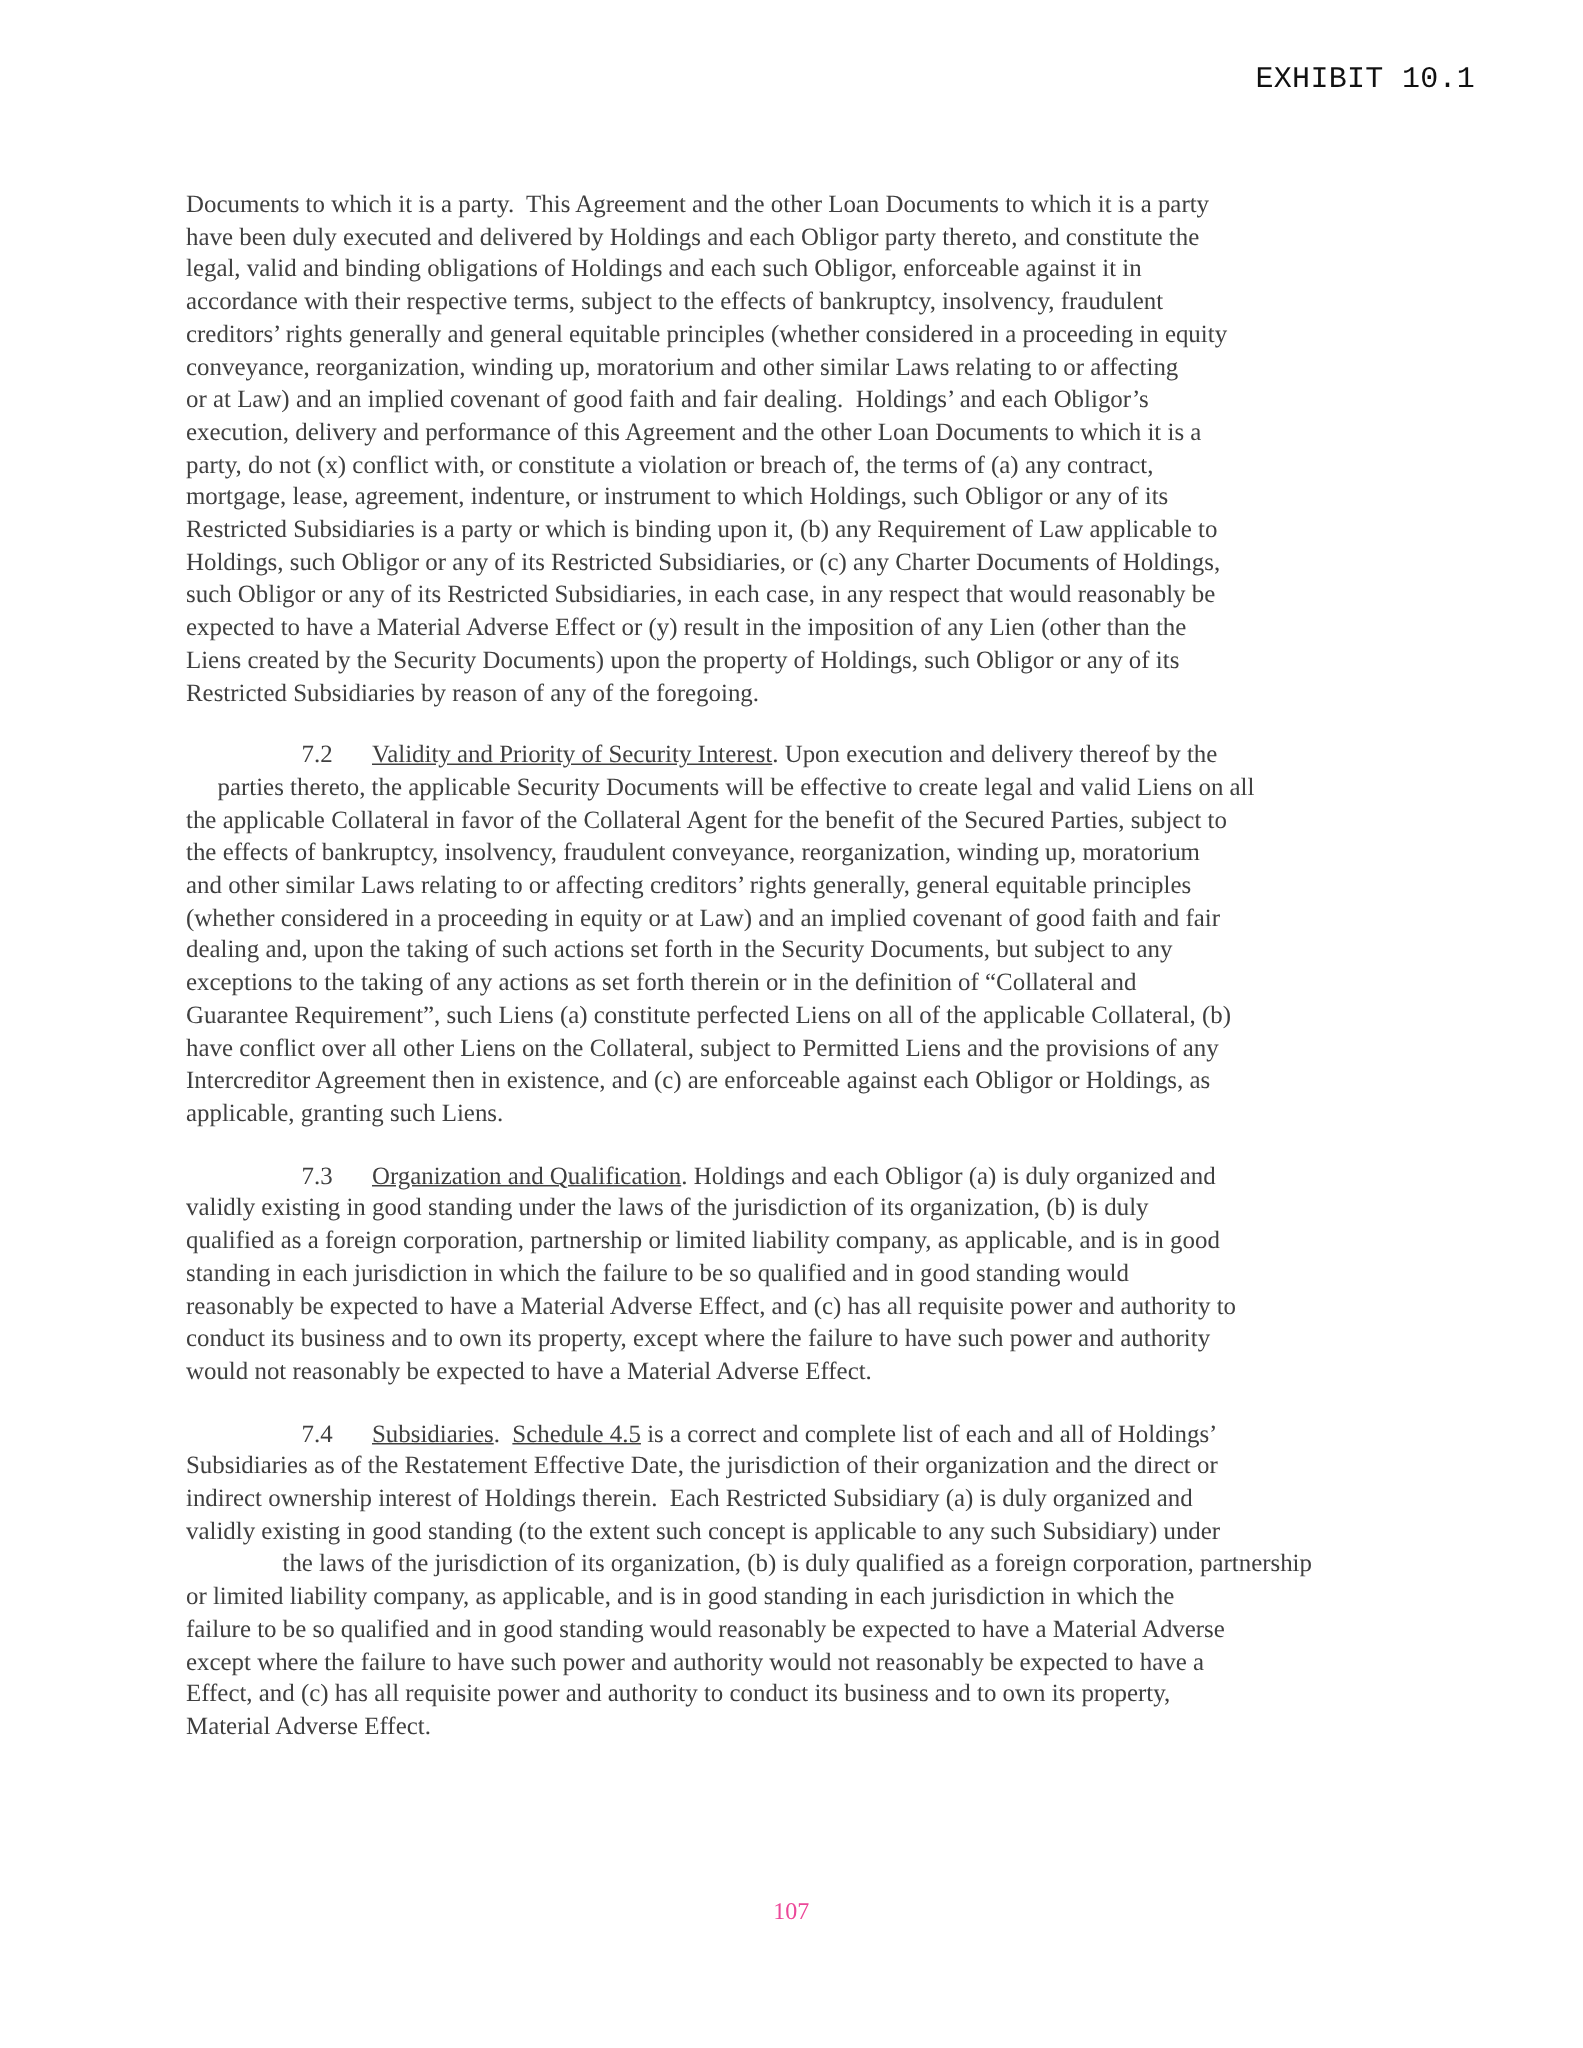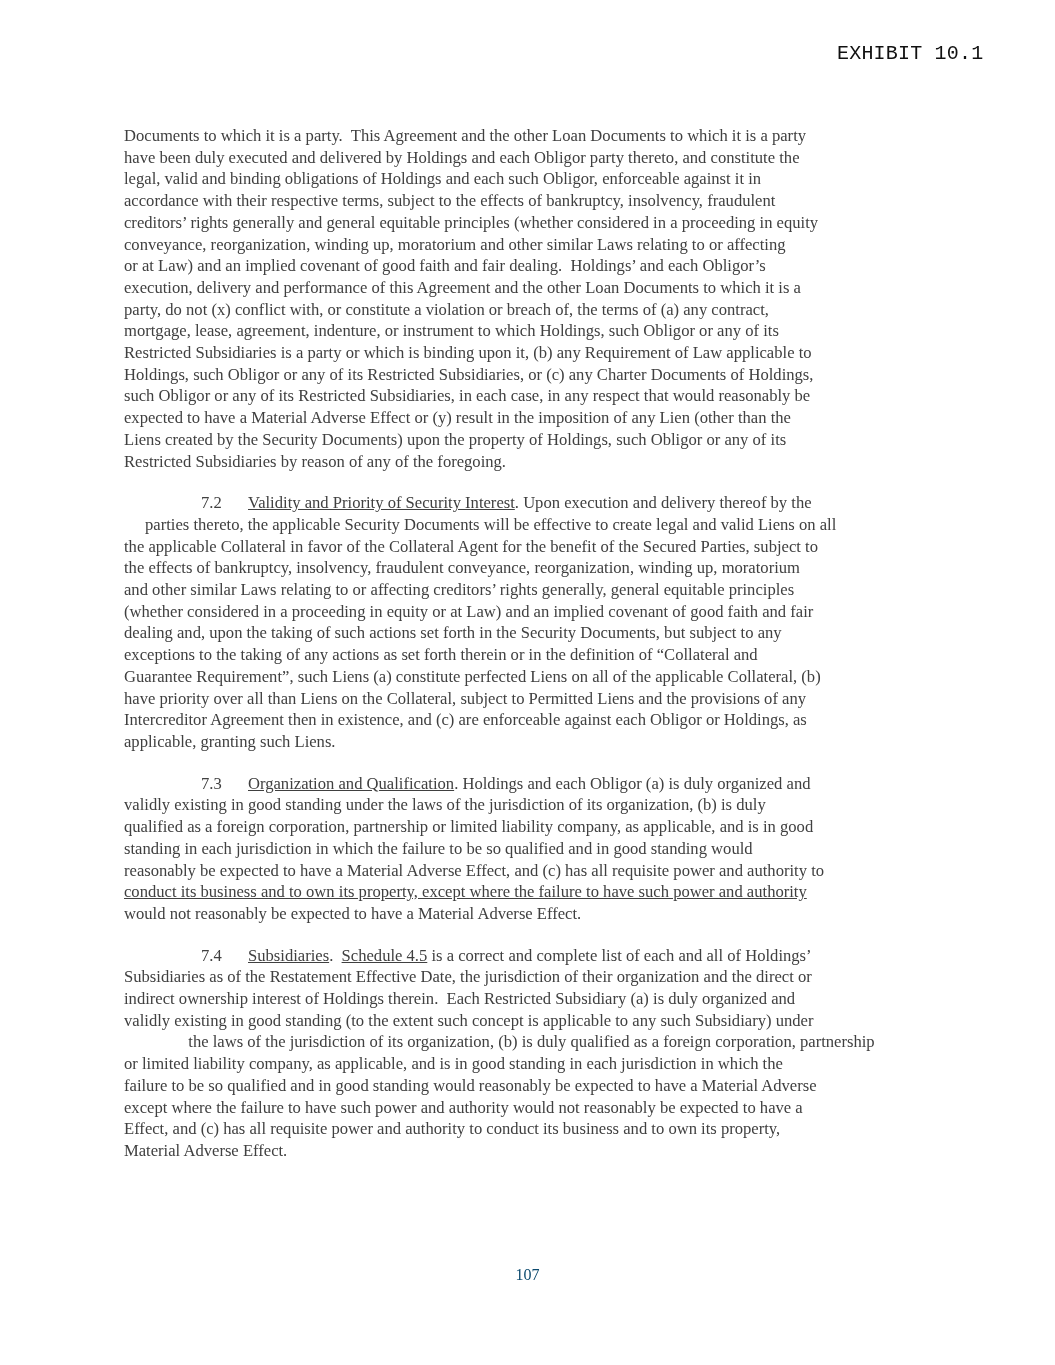--- a/index.html
+++ b/index.html
@@ -13,21 +13,21 @@
     .page {
       position: absolute; top: 125px; left: 124px; width: 815px;
       font-family: "Liberation Serif", serif; font-size: 16.6px; line-height: 21.7px; color: #404040;
     }
     .para { margin: 0 0 20px 0; }
     .line { display: block; white-space: nowrap; }
     .num { display: inline-block; width: 124px; padding-left: 77px; box-sizing: border-box; }
     .u { text-decoration: underline; }
     .pagenum {
       position: absolute; top: 1266px; left: 0; width: 1055px; text-align: center;
-      font-family: "Liberation Serif", serif; font-size: 16px; color: #0c4a6e;
+      font-family: "Liberation Serif", serif; font-size: 16px; color: #ec4899;
     }
   </style>
 </head>
 <body>
 
 <div class="exhibit">EXHIBIT 10.1</div>
 
 <div class="page">
   <div class="para">
       <span class="line" style="white-space: pre;">Documents to which it is a party.  This Agreement and the other Loan Documents to which it is a party</span>
@@ -51,32 +51,32 @@
   <div class="para">
     <span class="line"><span class="num">7.2</span><span class="u">Validity and Priority of Security Interest</span><span>.  Upon execution and delivery thereof by the</span></span>
   <span class="line" style="white-space: pre; margin-left: 21px;">parties thereto, the applicable Security Documents will be effective to create legal and valid Liens on all</span>
       <span class="line" style="white-space: pre;">the applicable Collateral in favor of the Collateral Agent for the benefit of the Secured Parties, subject to</span>
       <span class="line" style="white-space: pre;">the effects of bankruptcy, insolvency, fraudulent conveyance, reorganization, winding up, moratorium</span>
       <span class="line" style="white-space: pre;">and other similar Laws relating to or affecting creditors’ rights generally, general equitable principles</span>
       <span class="line" style="white-space: pre;">(whether considered in a proceeding in equity or at Law) and an implied covenant of good faith and fair</span>
       <span class="line" style="white-space: pre;">dealing and, upon the taking of such actions set forth in the Security Documents, but subject to any</span>
       <span class="line" style="white-space: pre;">exceptions to the taking of any actions as set forth therein or in the definition of “Collateral and</span>
       <span class="line" style="white-space: pre;">Guarantee Requirement”, such Liens (a) constitute perfected Liens on all of the applicable Collateral, (b)</span>
-      <span class="line" style="white-space: pre;">have priority over all than Liens on the Collateral, subject to Permitted Liens and the provisions of any</span>
+      <span class="line" style="white-space: pre;">have conflict over all other Liens on the Collateral, subject to Permitted Liens and the provisions of any</span>
       <span class="line" style="white-space: pre;">Intercreditor Agreement then in existence, and (c) are enforceable against each Obligor or Holdings, as</span>
       <span class="line" style="white-space: pre;">applicable, granting such Liens.</span>
     </div>
 
   <div class="para">
     <span class="line"><span class="num">7.3</span><span class="u">Organization and Qualification</span><span>.  Holdings and each Obligor (a) is duly organized and</span></span>
   <span class="line" style="white-space: pre;">validly existing in good standing under the laws of the jurisdiction of its organization, (b) is duly</span>
       <span class="line" style="white-space: pre;">qualified as a foreign corporation, partnership or limited liability company, as applicable, and is in good</span>
       <span class="line" style="white-space: pre;">standing in each jurisdiction in which the failure to be so qualified and in good standing would</span>
       <span class="line" style="white-space: pre;">reasonably be expected to have a Material Adverse Effect, and (c) has all requisite power and authority to</span>
-      <span class="line" style="white-space: pre; text-decoration: underline;">conduct its business and to own its property, except where the failure to have such power and authority</span>
+      <span class="line" style="white-space: pre;">conduct its business and to own its property, except where the failure to have such power and authority</span>
       <span class="line" style="white-space: pre;">would not reasonably be expected to have a Material Adverse Effect.</span>
     </div>
 
   <div class="para">
     <span class="line"><span class="num">7.4</span><span class="u">Subsidiaries</span><span style="white-space:pre">.  </span><span class="u">Schedule 4.5</span><span> is a correct and complete list of each and all of Holdings’</span></span>
   <span class="line" style="white-space: pre;">Subsidiaries as of the Restatement Effective Date, the jurisdiction of their organization and the direct or</span>
       <span class="line" style="white-space: pre;">indirect ownership interest of Holdings therein.  Each Restricted Subsidiary (a) is duly organized and</span>
       <span class="line" style="white-space: pre;">validly existing in good standing (to the extent such concept is applicable to any such Subsidiary) under</span>
       <span class="line" style="white-space: pre; text-align: center;">the laws of the jurisdiction of its organization, (b) is duly qualified as a foreign corporation, partnership</span>
       <span class="line" style="white-space: pre;">or limited liability company, as applicable, and is in good standing in each jurisdiction in which the</span>

